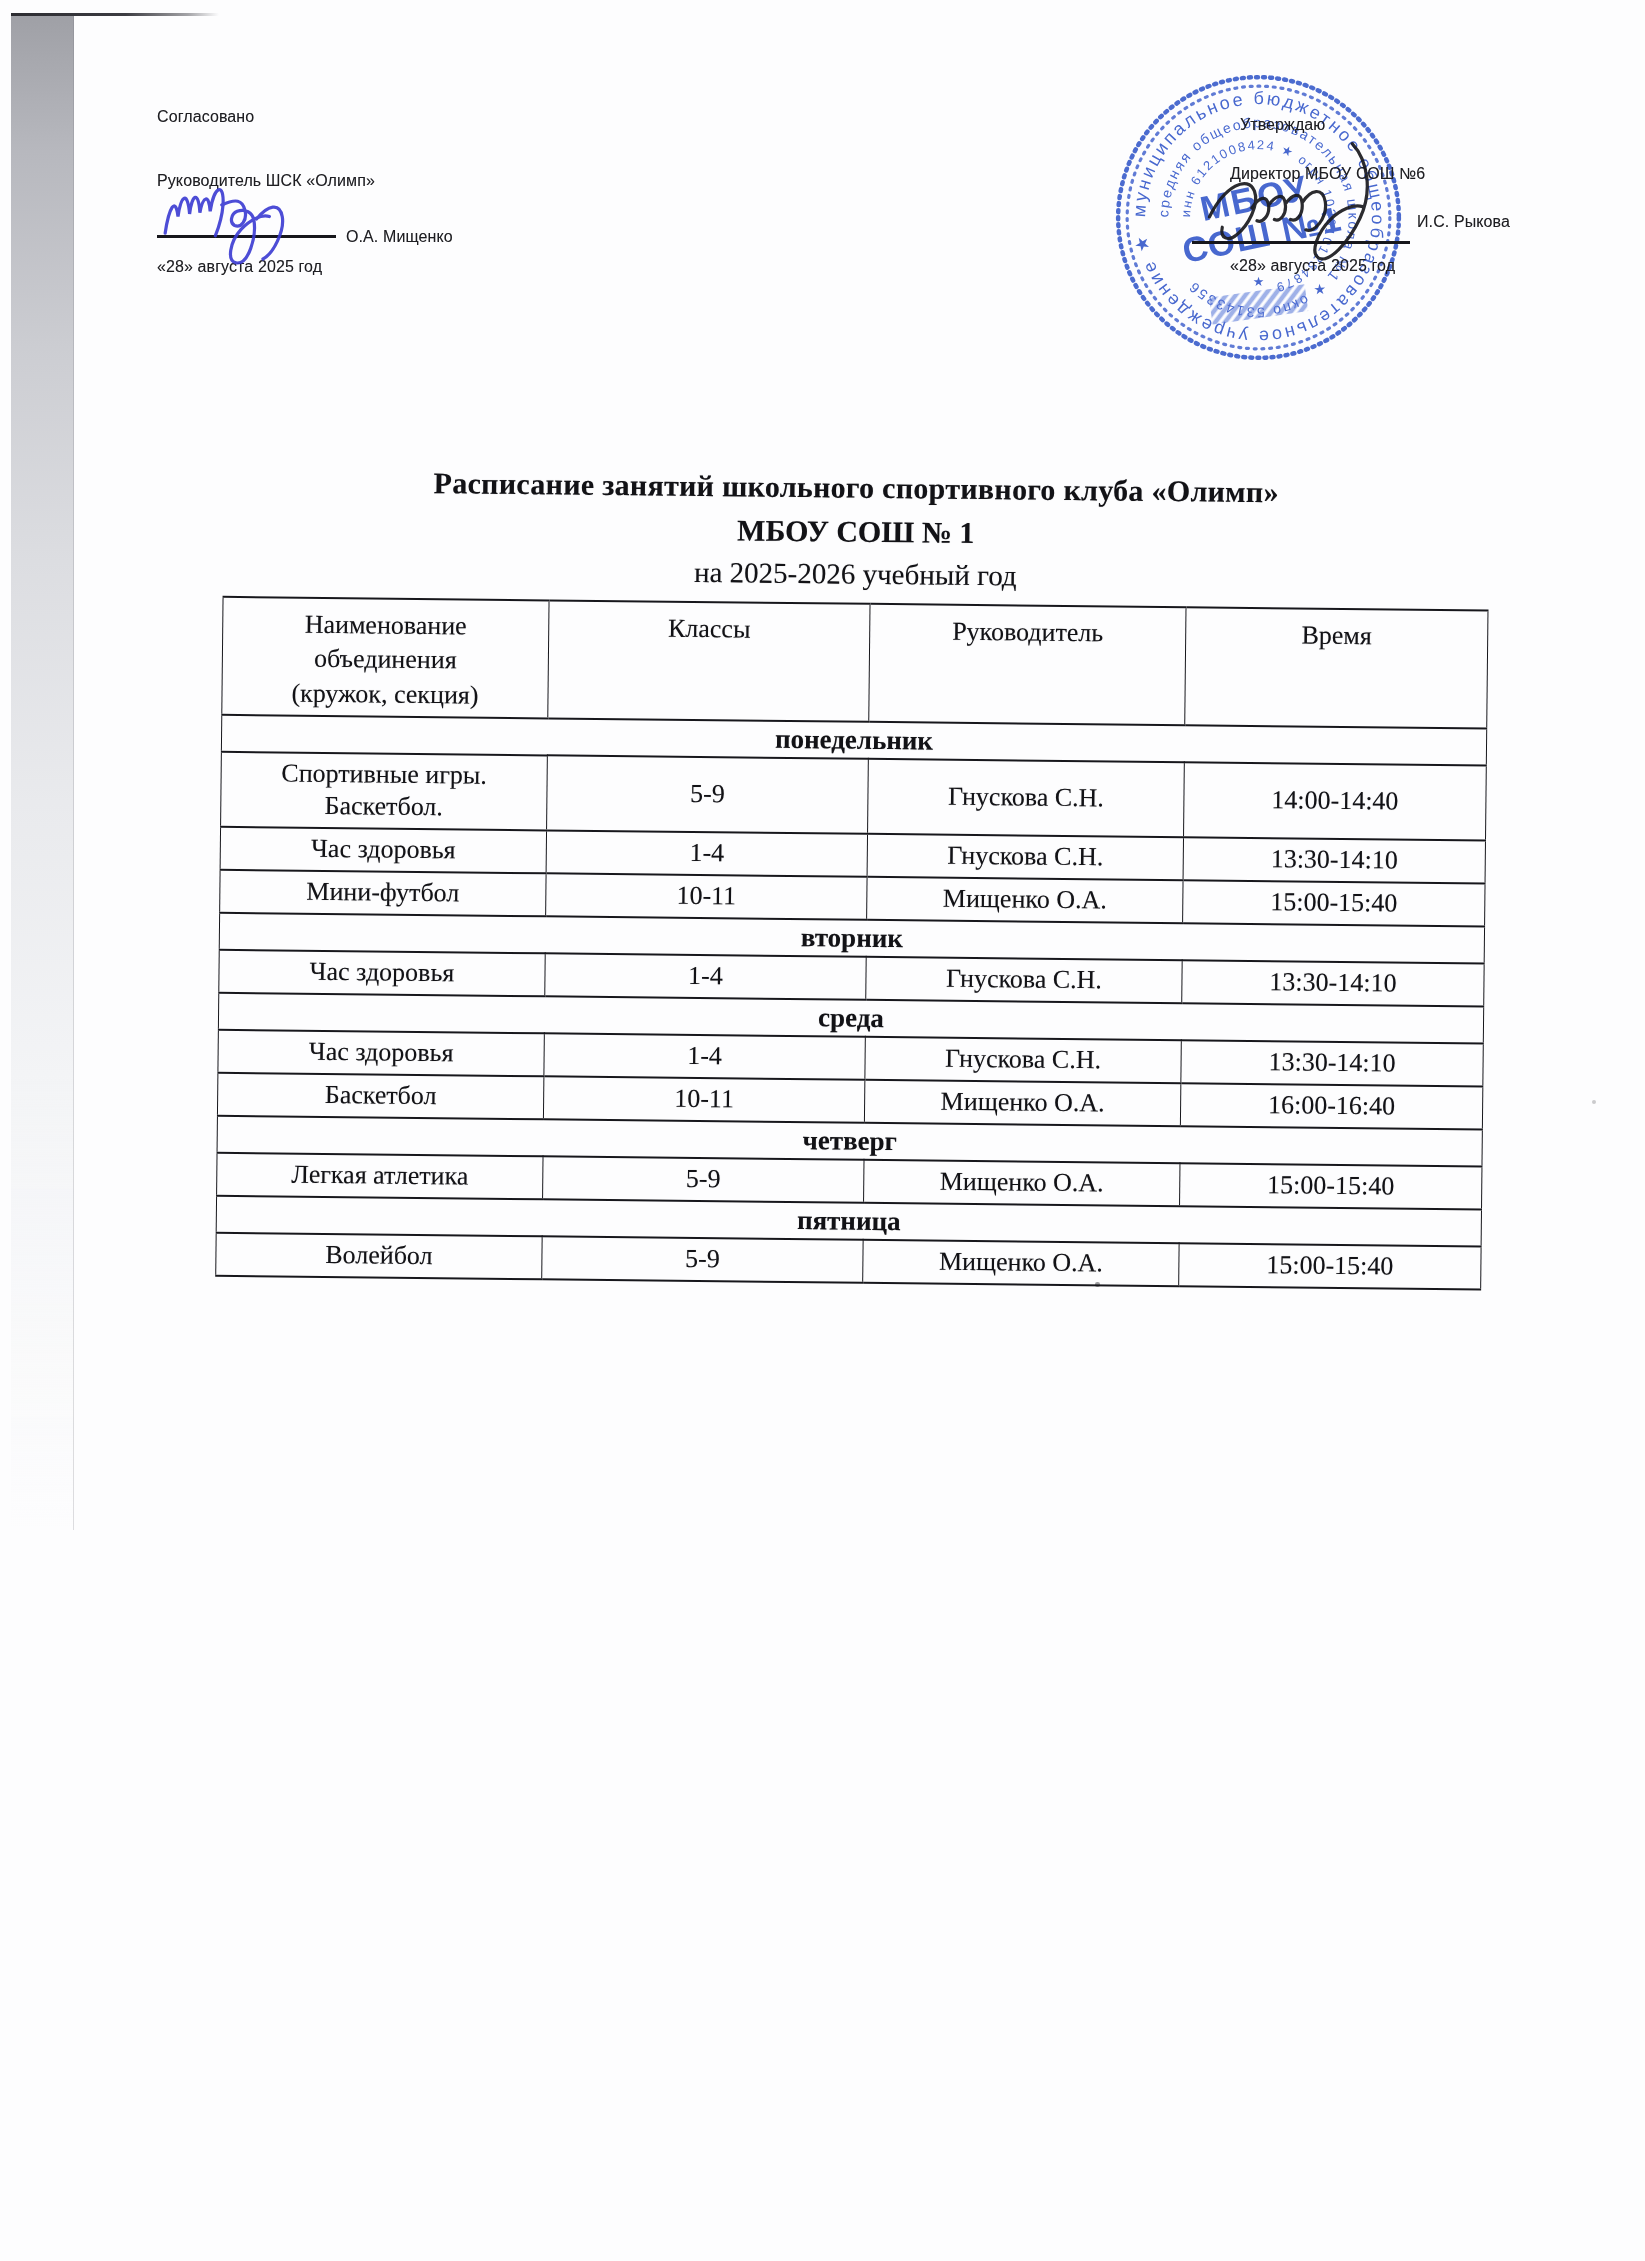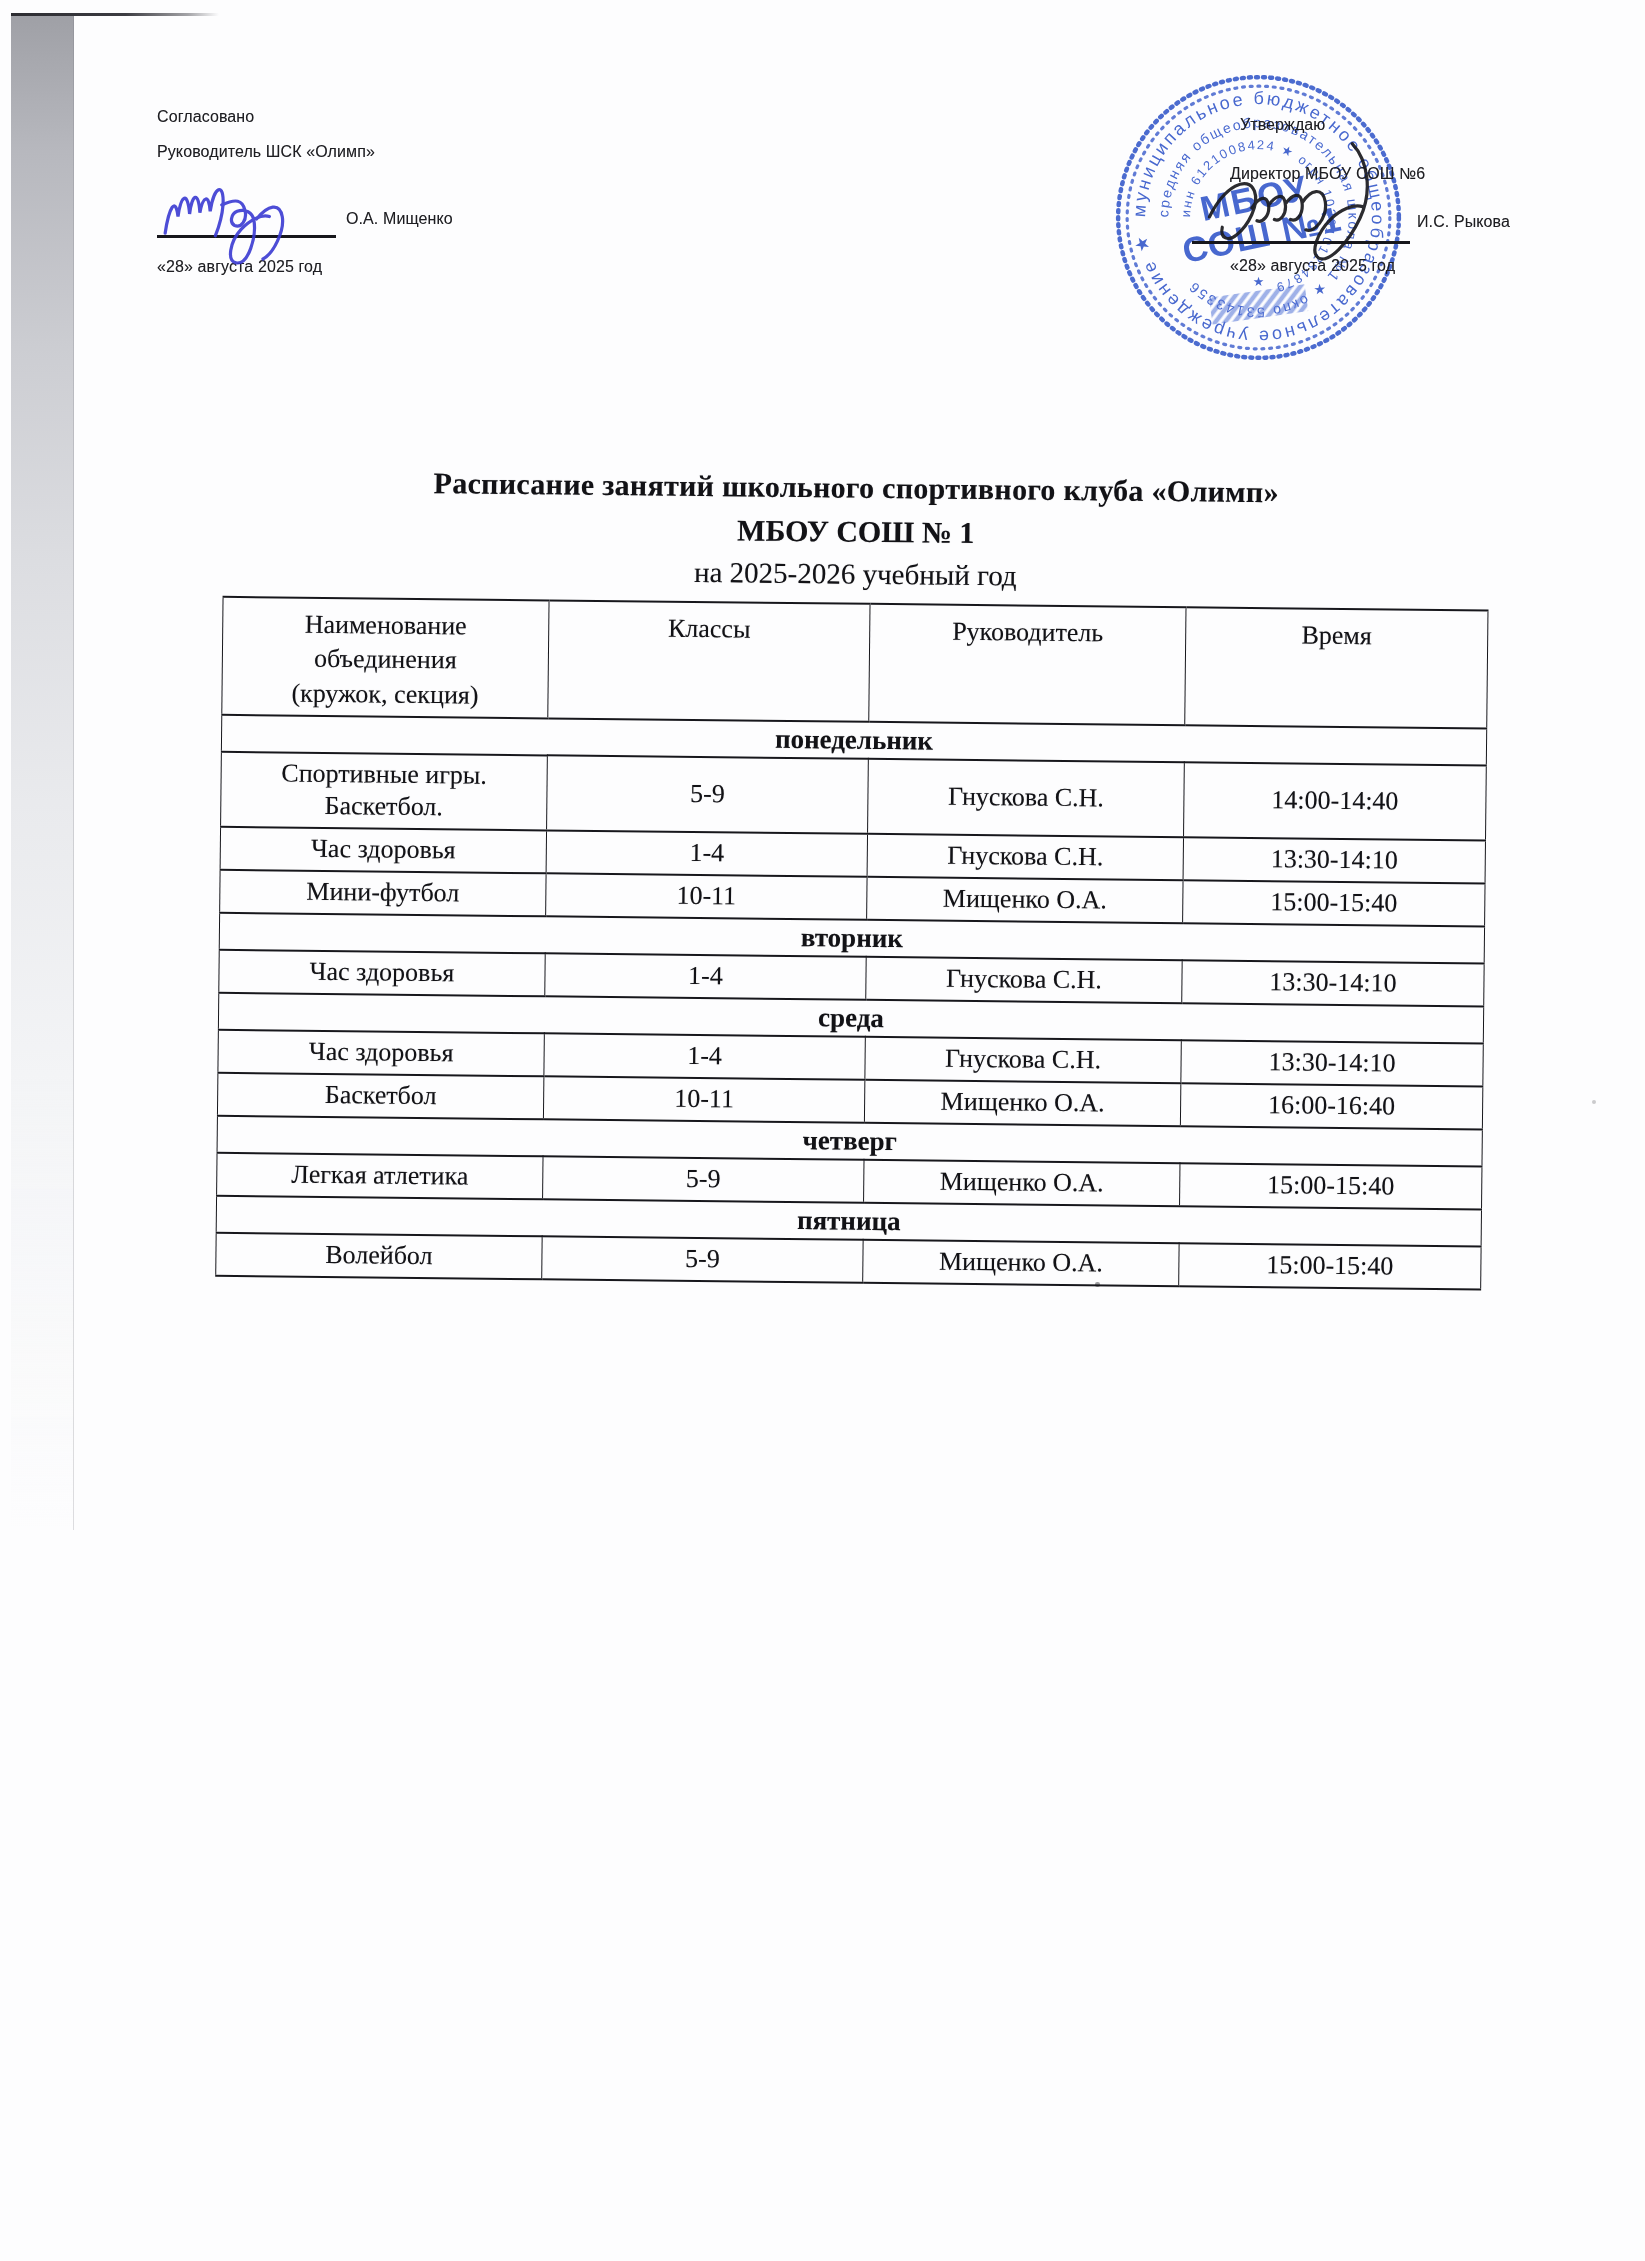--- a/index.html
+++ b/index.html
@@ -68,23 +68,23 @@
 </style>
 </head>
 <body>
 
 <div class="scan-strip"></div>
 <div class="scan-topline"></div>
 <div class="speck sp1"></div>
 <div class="speck sp2"></div>
 
 <div class="appr" style="left:157px;top:108px">Согласовано</div>
-<div class="appr" style="left:157px;top:143px">Руководитель ШСК «Олимп»</div>
+<div class="appr" style="left:157px;top:172px">Руководитель ШСК «Олимп»</div>
 <div class="rule" style="left:157px;top:235px;width:179px"></div>
-<div class="appr" style="left:346px;top:210px">О.А. Мищенко</div>
+<div class="appr" style="left:346px;top:228px">О.А. Мищенко</div>
 <div class="appr" style="left:157px;top:258px">«28» августа 2025 год</div>
 
 <svg class="sig-svg sig-blue" style="left:160px;top:157px" width="193" height="110" viewBox="0 0 300 170">
   <g fill="none" stroke="#3a3ad2" stroke-width="5" stroke-linecap="round" opacity="0.9">
     <path d="M8 118 C14 78 24 60 28 92 C33 58 43 52 46 88 C50 56 60 52 62 86 C67 60 76 56 78 84 C84 44 100 38 98 74 C96 98 90 112 86 122"></path>
     <path d="M96 74 C118 64 128 66 132 82 C136 98 126 110 116 106 C108 102 110 88 120 84 C132 79 144 86 146 98 C150 122 138 168 118 164 C104 161 108 132 126 112 C140 97 158 88 170 92"></path>
     <path d="M150 96 C168 74 186 70 190 92 C194 114 176 150 160 158"></path>
   </g>
 </svg>
 

